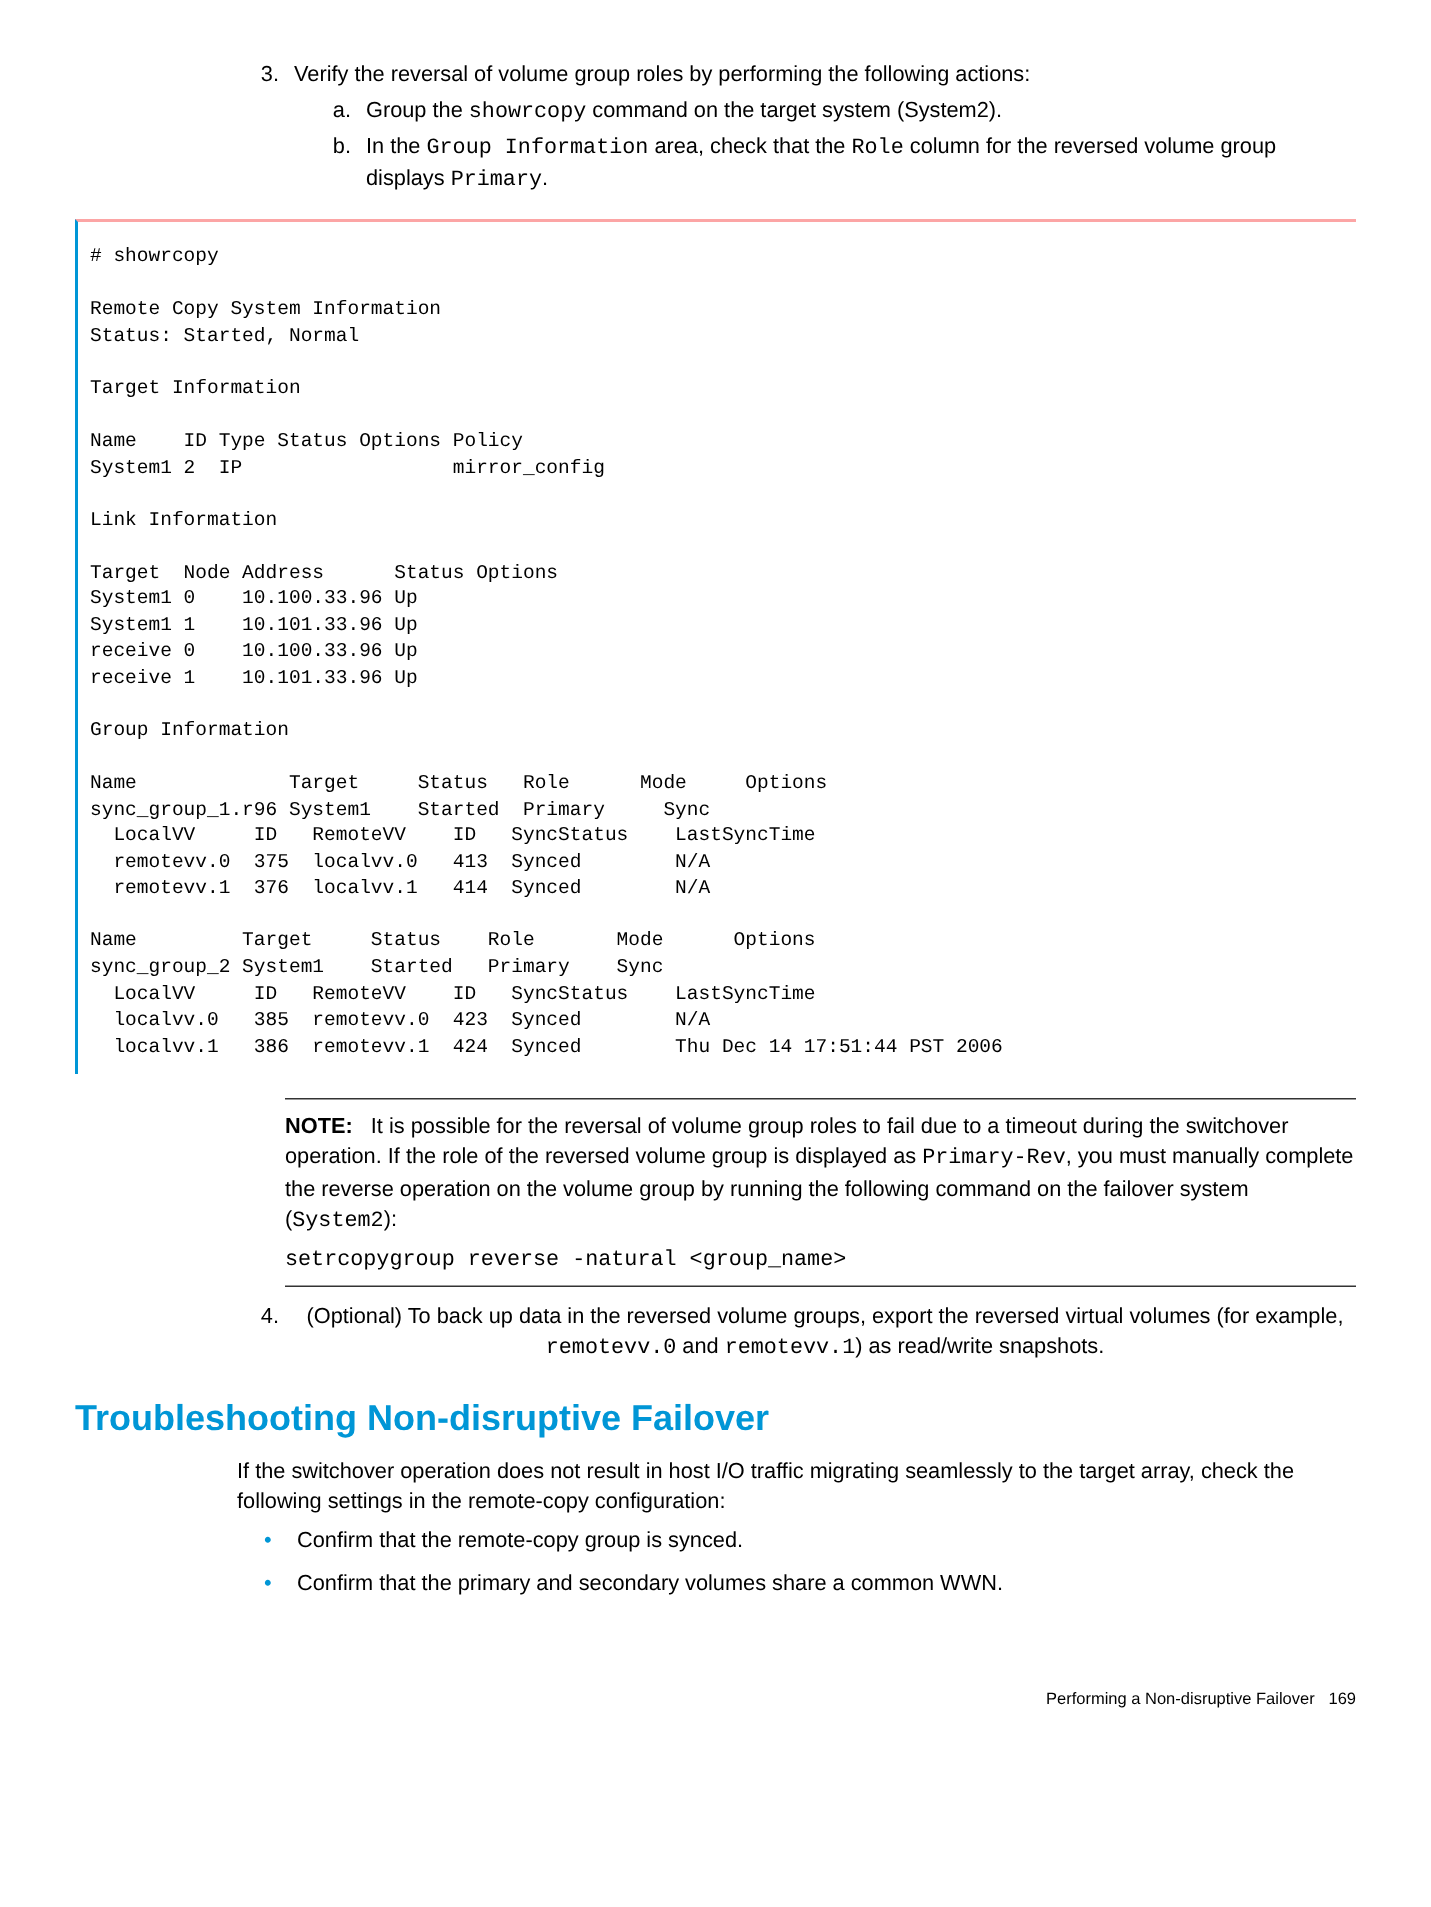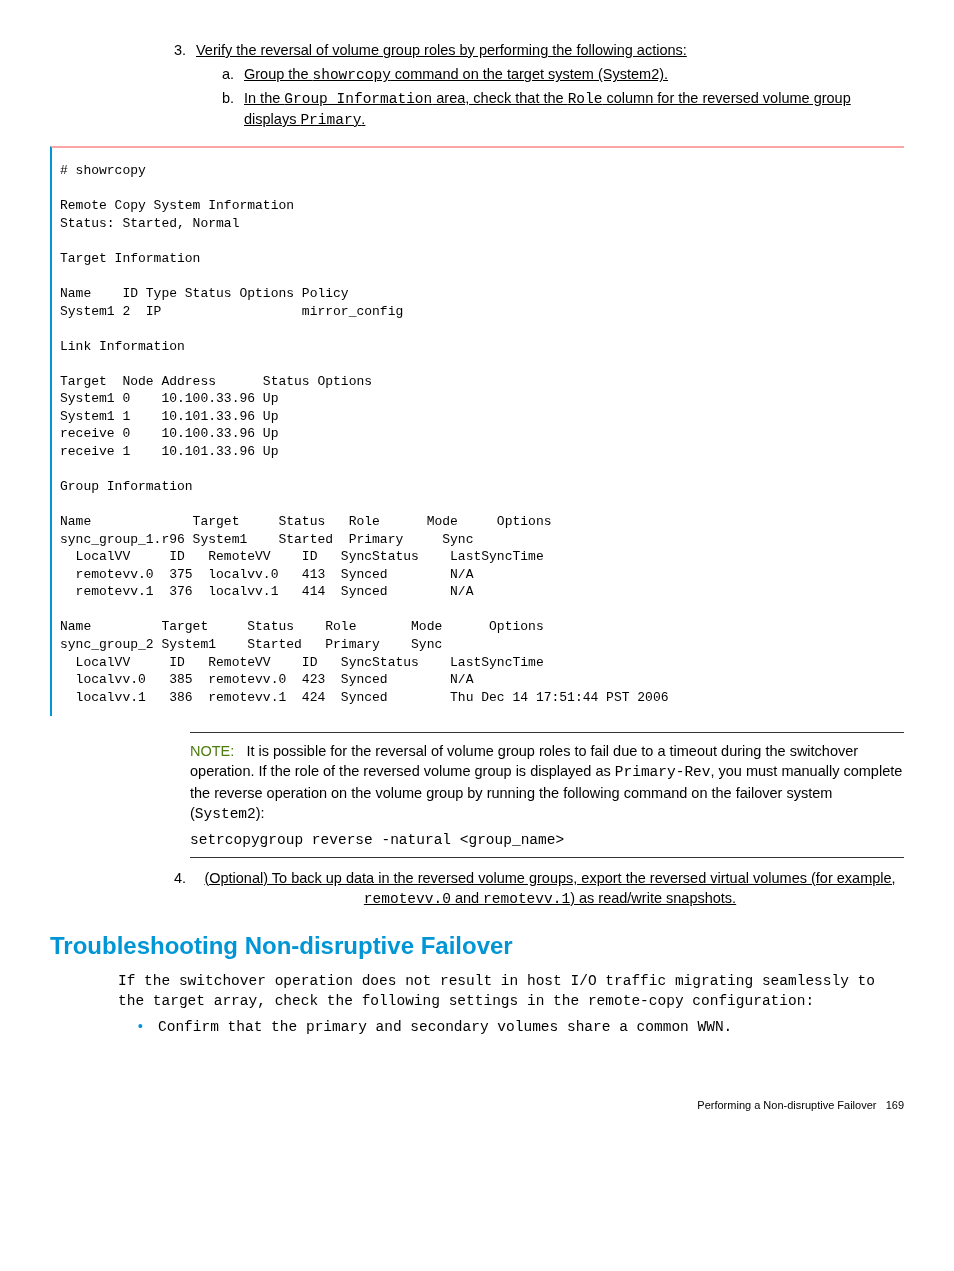--- a/index.html
+++ b/index.html
@@ -5,45 +5,45 @@
   body {
     font-family: Arial, Helvetica, sans-serif;
     font-size: 14.5px;
     line-height: 1.4;
     color: #000;
     margin: 0;
     padding: 40px 50px 30px 50px;
     width: 854px;
   }
   .content { margin-left: 140px; }
-  ol.num { list-style: decimal; padding-left: 0; margin:0;text-decoration:underline; }
+  ol.num { list-style: decimal; padding-left: 0; margin:0; }
   ol.num > li { margin-bottom: 6px; padding-left:6px; }
   ol.alpha { list-style: lower-alpha; padding-left: 42px; margin: 4px 0; }
   ol.alpha > li { margin-bottom: 2px; padding-left:6px; }
   .mono { font-family: "Courier New", monospace; }
   .codebox {
     border-top: 2px solid #fca5a5;
     border-left: 2px solid #0096d6;
     font-family: "Courier New", monospace;
     font-size: 13px;
     white-space: pre;
     padding: 14px 8px 10px 8px;
     margin: 16px 0 16px 0;
     line-height: 1.35;
   }
   .notebox { margin-left: 140px; }
   .hr { border: none; border-top: 1px solid #333; margin: 6px 0 8px 0; }
-  .note-label { color: #4d7c0f; font-weight: normal; }
+  .note-label { color: #000000; font-weight: bold; }
   h2.section {
     color: #0096d6;
     font-weight: bold;
     font-size: 24px;
     margin: 20px 0 8px 0;
   }
-  .body-indent { margin-left: 68px; font-family: Liberation Mono, monospace; }
+  .body-indent { margin-left: 108px; }
   ul.bull { list-style: none; padding-left: 0; margin: 6px 0 0 0; }
   ul.bull > li { position: relative; padding-left: 40px; margin-bottom: 8px;}
   ul.bull > li::before { content:"•"; color:#0096d6; position:absolute; left:18px;}
   .footer { text-align: right; font-size: 11px; margin-top: 60px; }
   .para-indent { margin-left:0; margin-top:4px;}
 </style>
 </head>
 <body>
 
 <div class="content">
@@ -108,19 +108,20 @@
     <li>
       <span>(Optional) To back up data in the reversed volume groups, export the reversed virtual volumes (for example, </span><span class="mono">remotevv.0</span><span> and </span><span class="mono">remotevv.1</span><span>) as read/write snapshots.</span>
     </li>
   </ol>
 </div>
 
 <h2 class="section">Troubleshooting Non-disruptive Failover</h2>
 <div class="body-indent">
   <div>If the switchover operation does not result in host I/O traffic migrating seamlessly to the target array, check the following settings in the remote-copy configuration:</div>
   <ul class="bull">
+    <li>Confirm that the remote-copy group is synced.</li>
     <li>Confirm that the primary and secondary volumes share a common WWN.</li>
   </ul>
 </div>
 
 <div class="footer">
   <span>Performing a Non-disruptive Failover</span>&nbsp;&nbsp;&nbsp;<span>169</span>
 </div>
 
 </body></html>

